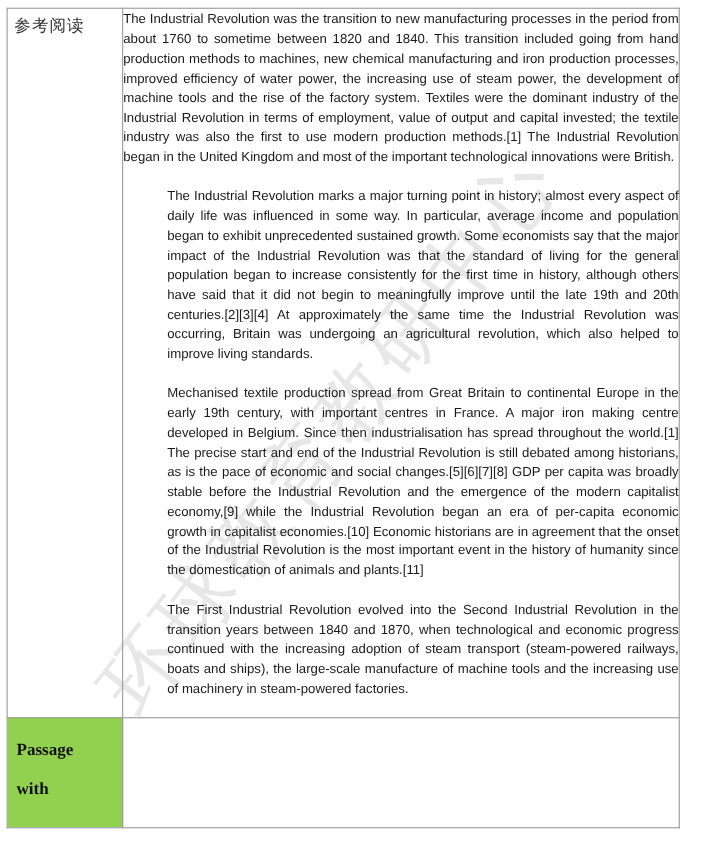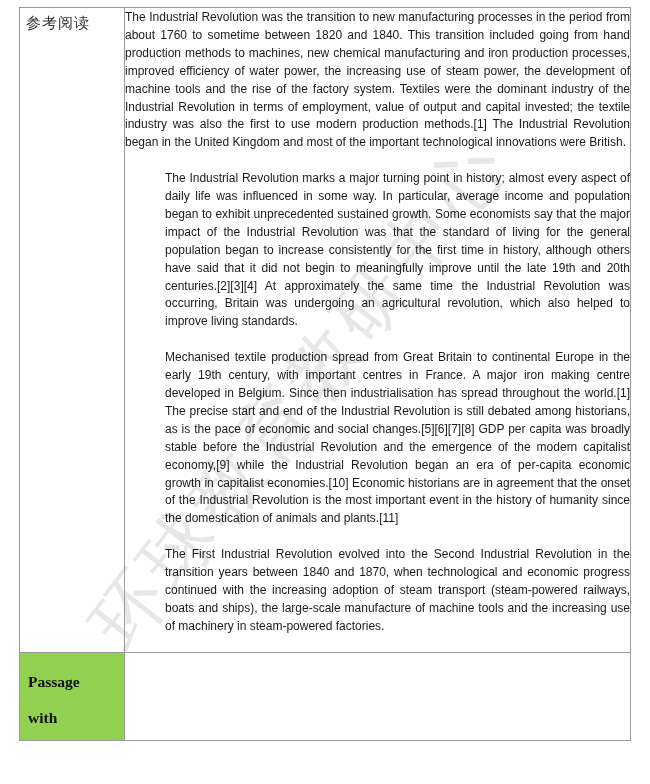--- a/index.html
+++ b/index.html
@@ -1,27 +1,27 @@
 <!DOCTYPE html>
 <html><head>
 <meta charset="utf-8">
 <style>
   html, body { margin:0; padding:0; background:#ffffff; }
   body { width:650px; height:784px; position:relative; overflow:hidden; font-family:"Liberation Sans", sans-serif; color:#1a1a1a; }
-  .sheet { position:absolute; left:19px; top:7px; width:612px; }
+  .sheet { position:absolute; left:6px; top:7px; width:612px; }
   table.main { border-collapse:collapse; width:612px; table-layout:fixed; }
   table.main td { border:1px solid #9a9a9a; vertical-align:top; padding:0; }
   .label-cell { width:104px; }
   .label-cn { display:block; font-family:"DejaVu Serif", serif; font-size:15px; color:#333; padding:6px 0 0 6px; letter-spacing:1px; }
   .passage-cell { padding:0 5px 0 5px; }
   .para { font-size:12px; line-height:17.9px; text-align:justify; margin:0; }
   .para + .para { margin-top:17.9px;margin-left:40px; }
   .passage-inner { padding:1px 0 16px 0; }
   .green-cell { background:#92d050; vertical-align:top; }
-  .green-text { font-family:"Liberation Serif", serif; font-weight:bold; font-size:15.5px; color:#111; padding:11px 0 4px 8px; line-height:36px; }
+  .green-text { font-family:"Liberation Serif", serif; font-weight:bold; font-size:15.5px; color:#111; padding:11px 0 16px 8px; line-height:36px; }
   .info-table { border-collapse:collapse; width:100%; table-layout:fixed; }
   .info-table td { border:none; border-left:1px solid #9a9a9a; text-align:center; font-family:"DejaVu Serif", serif; font-size:11px; color:#333; padding:0; }
   .info-table td:first-child { border-left:none; }
   .info-head td { height:17px; border-bottom:1px solid #444; }
   .info-body td { height:54px; vertical-align:top; padding-top:1px; }
   .watermark { position:absolute; left:70px; top:170px; font-family:"DejaVu Serif", serif; font-size:72px; color:rgba(170,170,170,0.28); transform:rotate(-52deg); transform-origin:left top; white-space:nowrap; pointer-events:none; top:610px; letter-spacing:6px; }
 </style>
 </head>
 <body>
 

